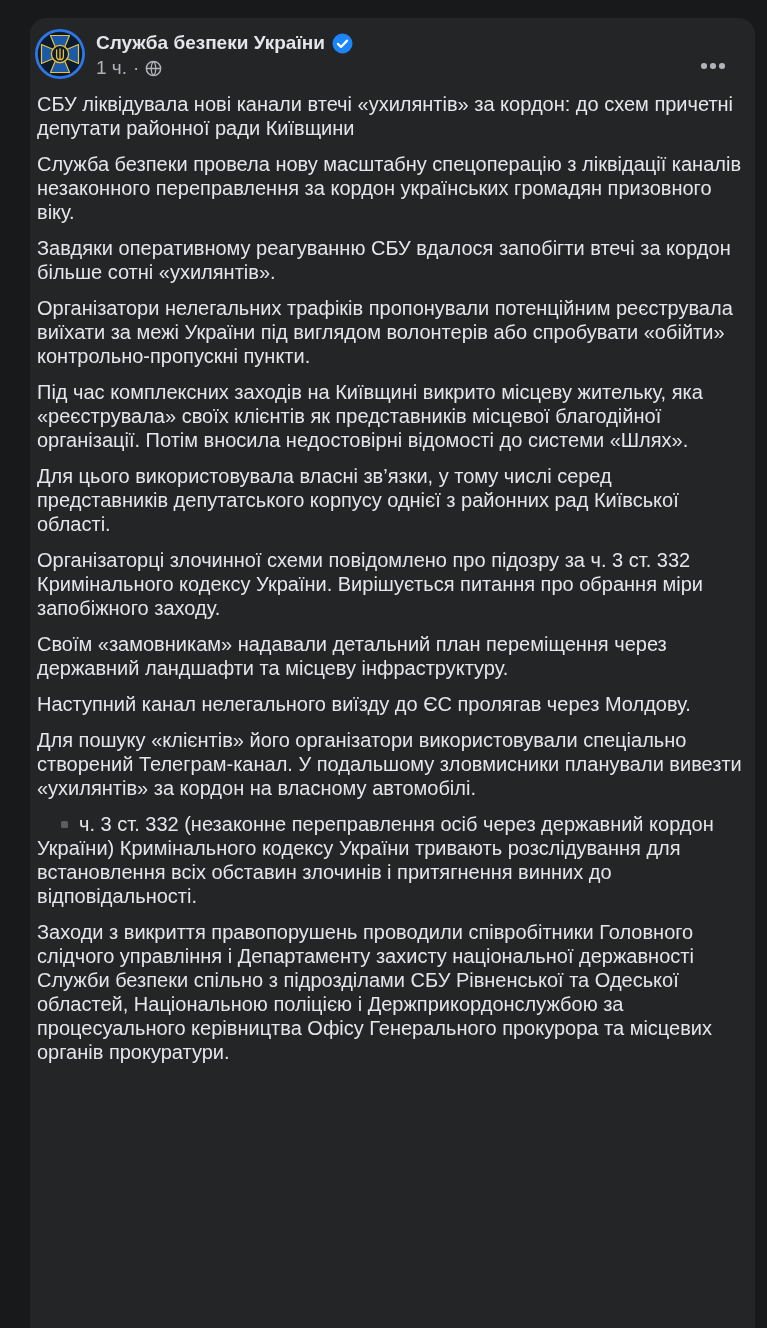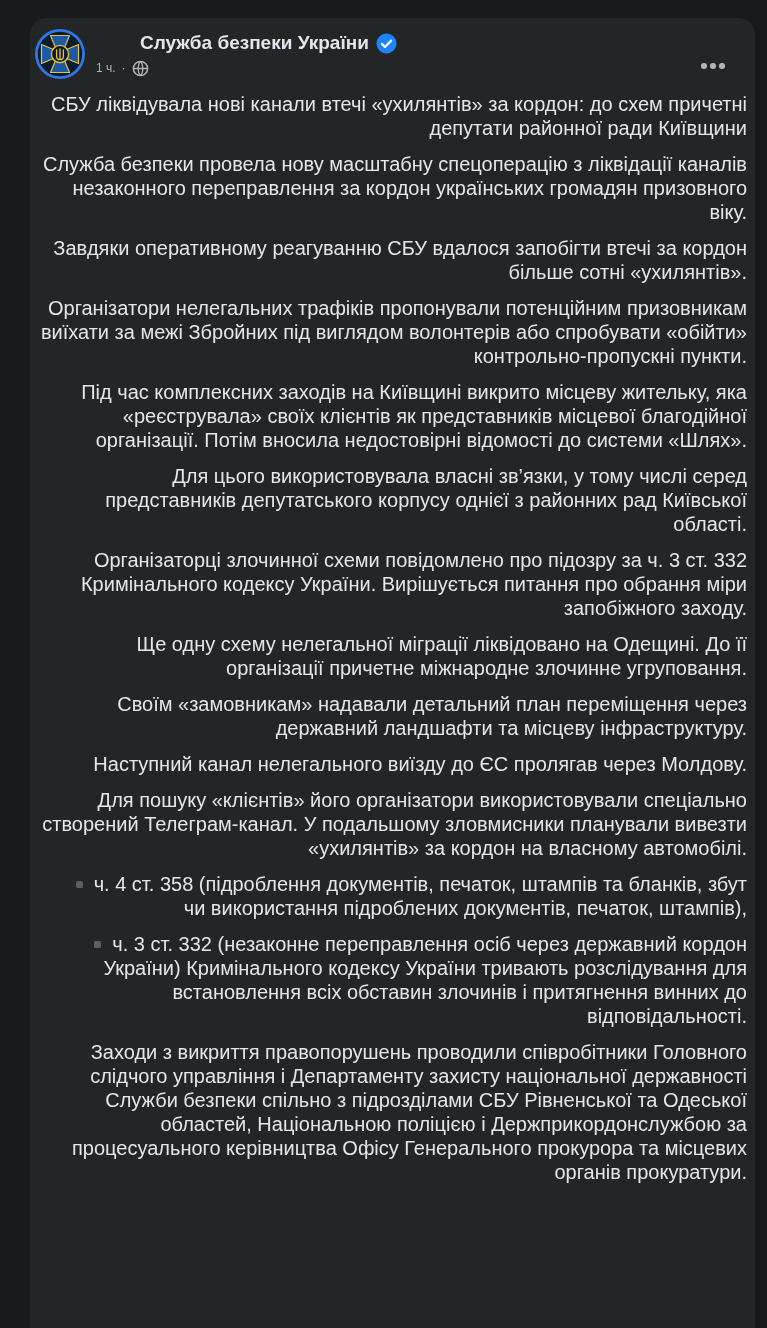--- a/index.html
+++ b/index.html
@@ -14,35 +14,35 @@
     background:#242526;border-radius:16px 16px 0 0;
     box-sizing:border-box;
   }
   
   .header{position:relative;padding:10px 10px 0 4px;display:flex;align-items:flex-start;}
   .avatar{width:52px;height:52px;border-radius:50%;flex:0 0 auto;cursor:pointer;}
   .avatar svg{display:block;}
   .header-text{margin-left:10px;padding-top:3px;min-width:0;}
   .name-row{display:flex;align-items:center;gap:7px;}
   .page-name{
-    font-size:19px;font-weight:700;color:#e4e6eb;line-height:24px;cursor:pointer;margin-left:44px;
+    font-size:19px;font-weight:700;color:#e4e6eb;line-height:24px;cursor:pointer;
   }
   .verified{width:21px;height:21px;display:inline-flex;flex:0 0 auto;}
   .meta-row{display:flex;align-items:center;gap:5px;margin-top:4px;
-    font-size:12px;color:#b0b3b8;line-height:18px;}
+    font-size:19px;color:#b0b3b8;line-height:18px;}
   .meta-row .sep{margin:0 1px;}
   .more-btn{
     position:absolute;top:30px;right:24px;width:36px;height:36px;
     display:flex;align-items:center;justify-content:center;gap:3.5px;
     border-radius:50%;cursor:pointer;
   }
   .more-btn i{width:5.5px;height:5.5px;border-radius:50%;background:#b0b3b8;display:block;}
   
   .content{padding:12px 8px 18px 7px;color:#e4e6eb;font-size:20px;line-height:24px;}
-  .content p{margin:0 0 12px 0;text-align:right;}
+  .content p{margin:0 0 12px 0;}
   .content p:last-child{margin-bottom:0;}
   .li .bullet{
     display:inline-block;width:7px;height:7px;background:#5b5d60;
     border-radius:1.5px;margin:0 11px 2px 24px;vertical-align:middle;
   }
 </style>
 </head>
 <body>
 
 <div class="card">
@@ -92,26 +92,24 @@
       <i></i>
       <i></i>
       <i></i>
     </div>
   </div>
 
   <div class="content">
     <p>СБУ ліквідувала нові канали втечі «ухилянтів» за кордон: до схем причетні депутати районної ради Київщини</p>
     <p>Служба безпеки провела нову масштабну спецоперацію з ліквідації каналів незаконного переправлення за кордон українських громадян призовного віку.</p>
     <p>Завдяки оперативному реагуванню СБУ вдалося запобігти втечі за кордон більше сотні «ухилянтів».</p>
-    <p>Організатори нелегальних трафіків пропонували потенційним призовникам виїхати за межі Збройних під виглядом волонтерів або спробувати «обійти» контрольно-пропускні пункти.</p>
+    <p>Організатори нелегальних трафіків пропонували потенційним реєструвала виїхати за межі України під виглядом волонтерів або спробувати «обійти» контрольно-пропускні пункти.</p>
     <p>Під час комплексних заходів на Київщині викрито місцеву жительку, яка «реєструвала» своїх клієнтів як представників місцевої благодійної організації. Потім вносила недостовірні відомості до системи «Шлях».</p>
     <p>Для цього використовувала власні зв’язки, у тому числі серед представників депутатського корпусу однієї з районних рад Київської області.</p>
     <p>Організаторці злочинної схеми повідомлено про підозру за ч. 3 ст. 332 Кримінального кодексу України. Вирішується питання про обрання міри запобіжного заходу.</p>
-    <p>Ще одну схему нелегальної міграції ліквідовано на Одещині. До її організації причетне міжнародне злочинне угруповання.</p>
     <p>Своїм «замовникам» надавали детальний план переміщення через державний ландшафти та місцеву інфраструктуру.</p>
     <p>Наступний канал нелегального виїзду до ЄС пролягав через Молдову.</p>
     <p>Для пошуку «клієнтів» його організатори використовували спеціально створений Телеграм-канал. У подальшому зловмисники планували вивезти «ухилянтів» за кордон на власному автомобілі.</p>
-    <p class="li"><span class="bullet"></span><span>ч. 4 ст. 358 (підроблення документів, печаток, штампів та бланків, збут чи використання підроблених документів, печаток, штампів),</span></p>
     <p class="li"><span class="bullet"></span><span>ч. 3 ст. 332 (незаконне переправлення осіб через державний кордон України) Кримінального кодексу України тривають розслідування для встановлення всіх обставин злочинів і притягнення винних до відповідальності.</span></p>
     <p>Заходи з викриття правопорушень проводили співробітники Головного слідчого управління і Департаменту захисту національної державності Служби безпеки спільно з підрозділами СБУ Рівненської та Одеської областей, Національною поліцією і Держприкордонслужбою за процесуального керівництва Офісу Генерального прокурора та місцевих органів прокуратури.</p>
   </div>
 
 </div>
 
 </body></html>

